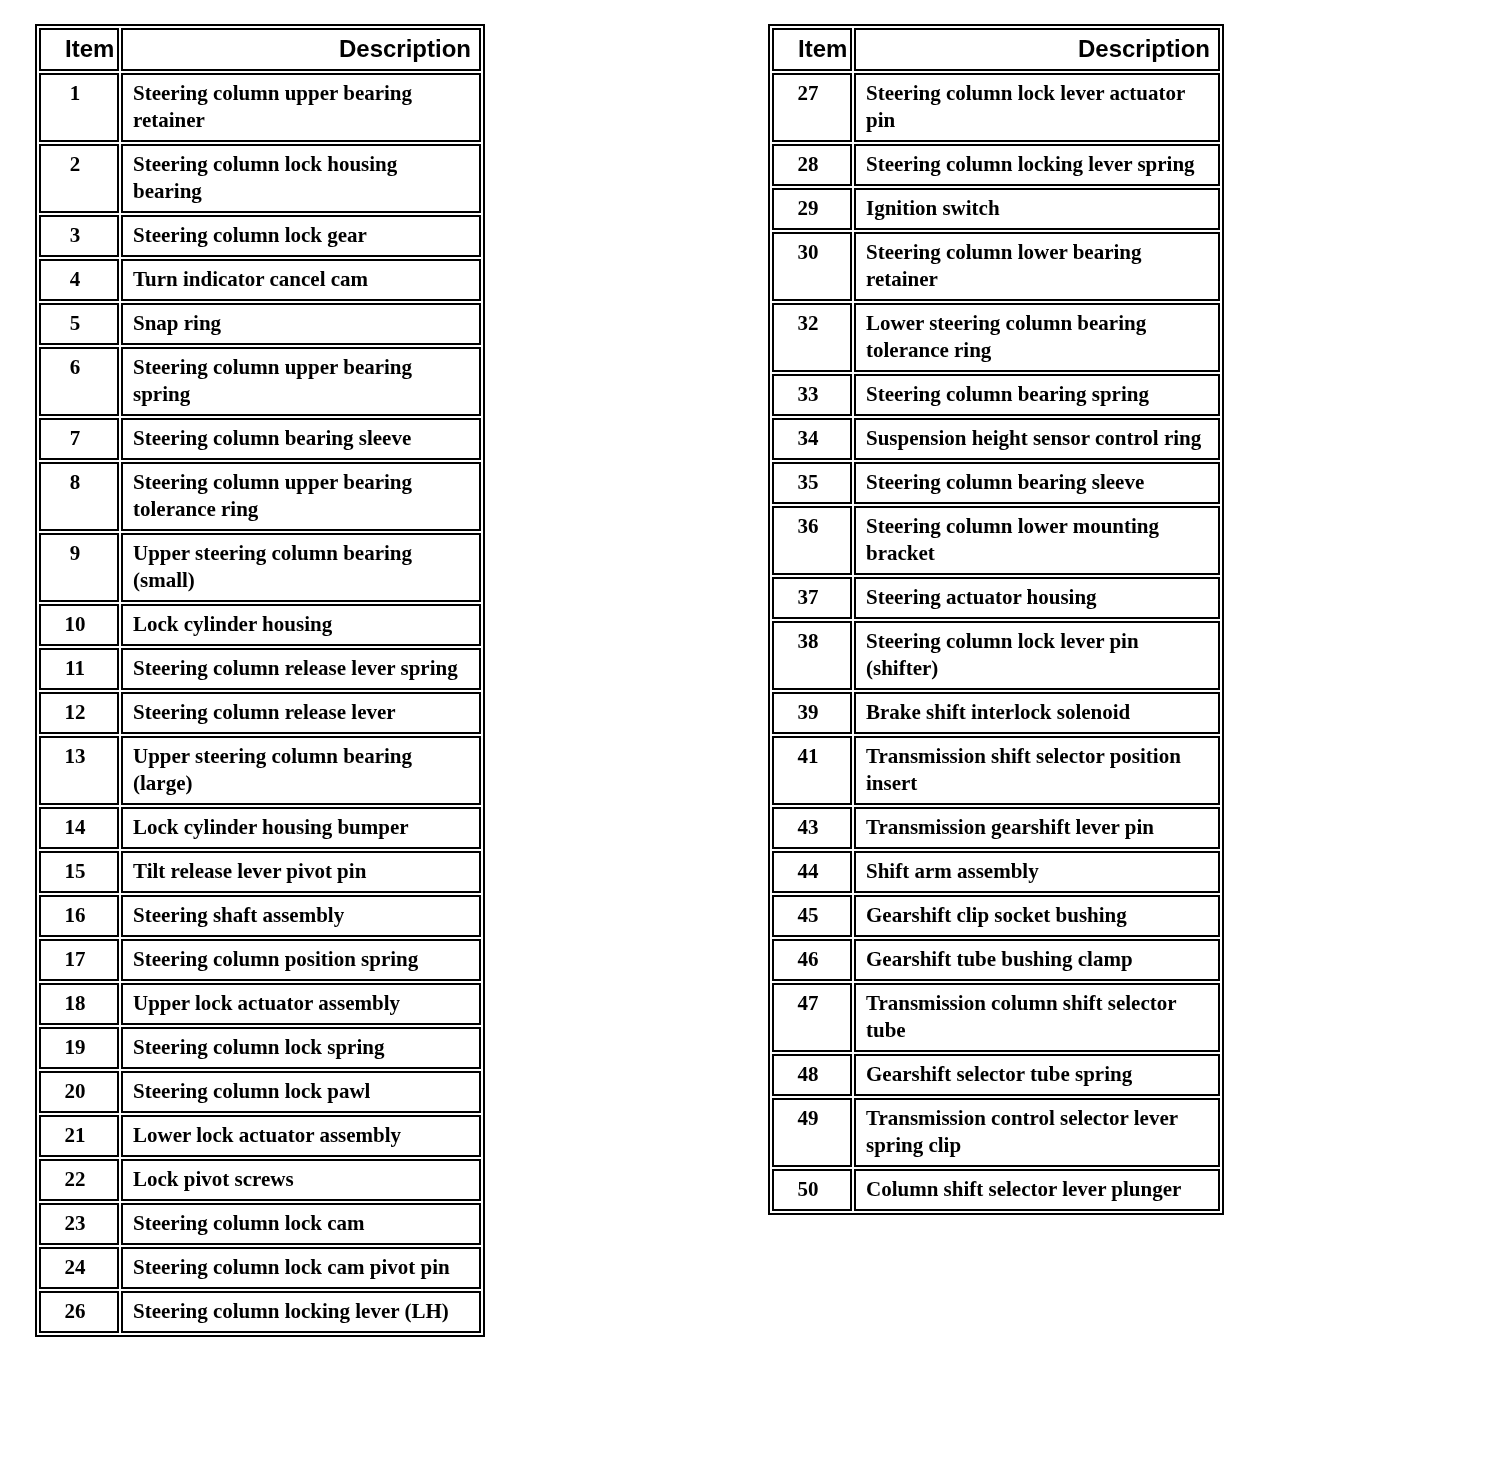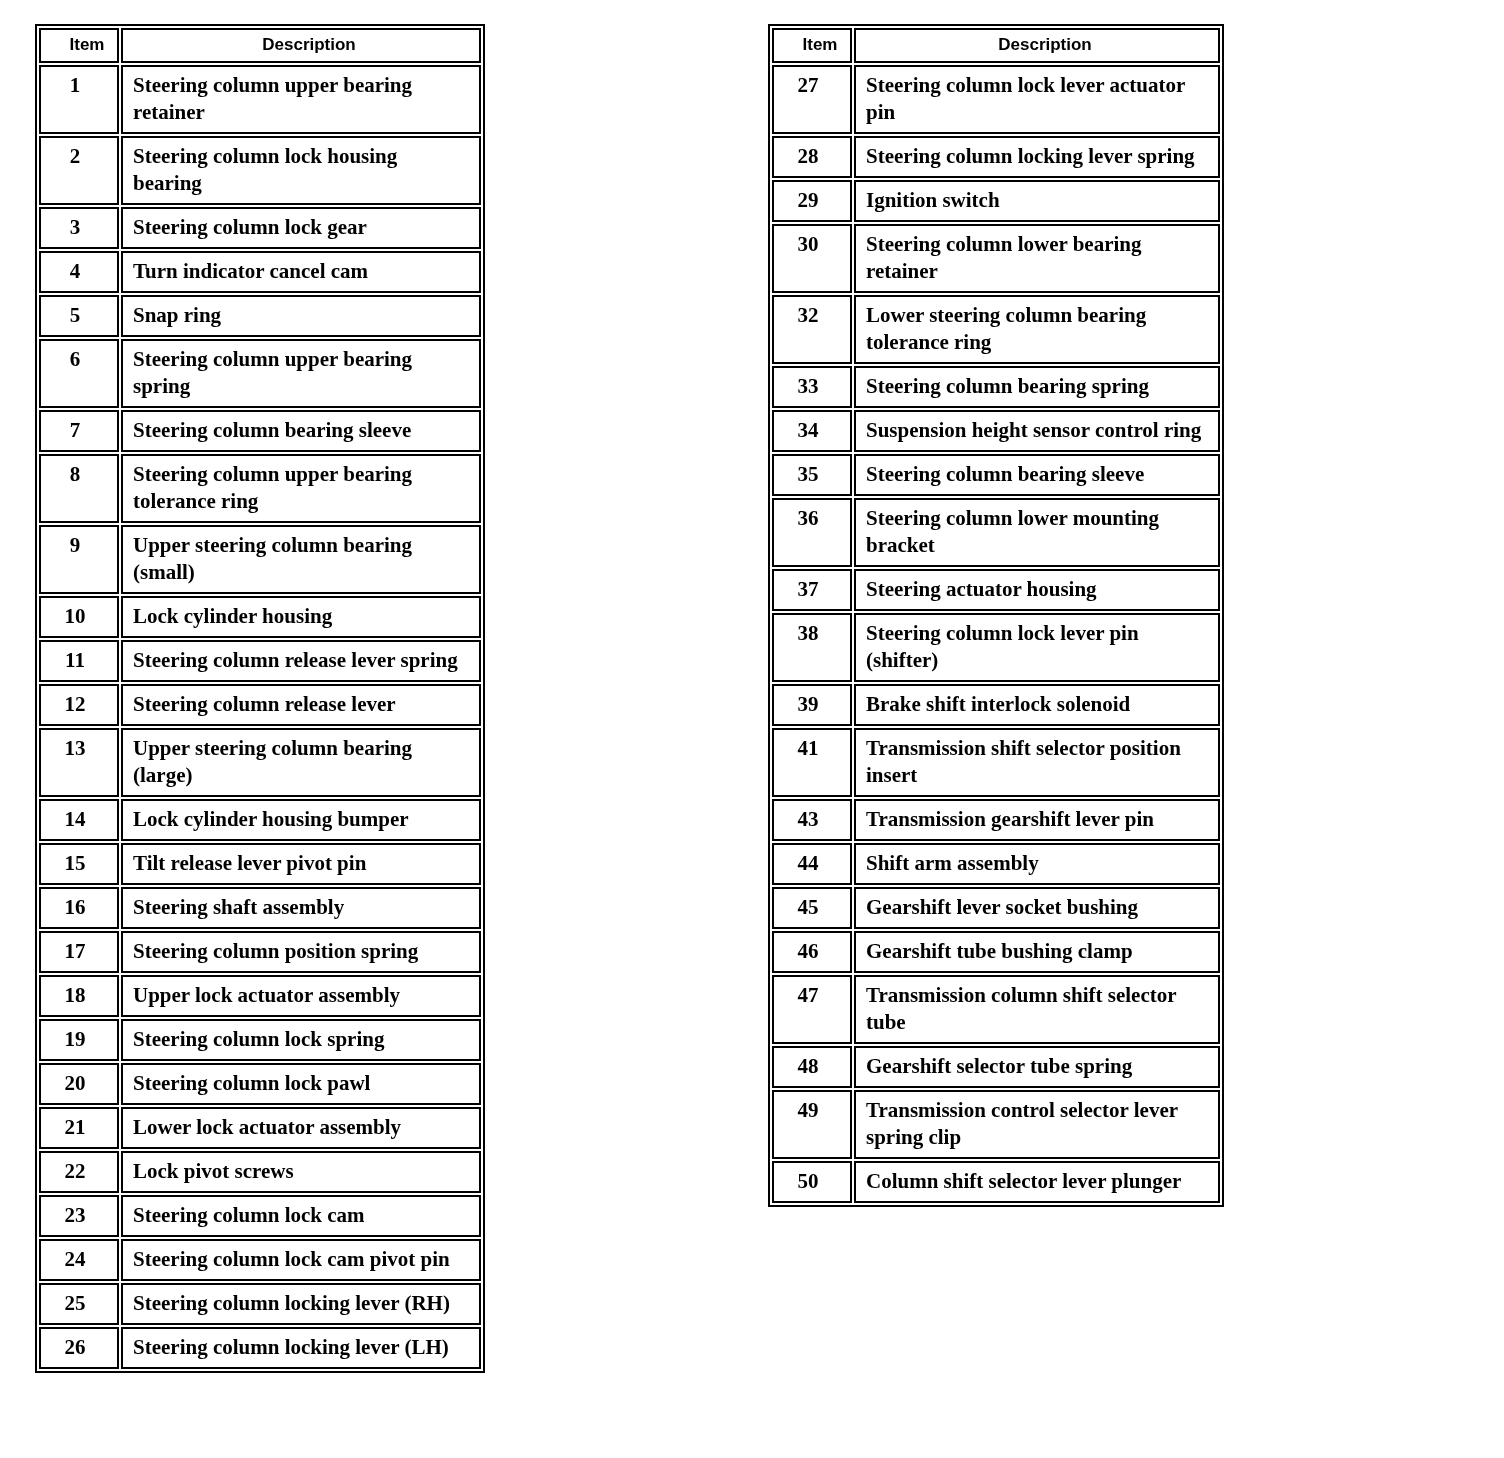--- a/index.html
+++ b/index.html
@@ -26,22 +26,22 @@
   table.parts-table.left  { left: 35px;  top: 24px; width: 450px; }
   table.parts-table.right { left: 768px; top: 24px; width: 456px; }
   th, td {
     border: 2px solid #000000;
     vertical-align: top;
     background: #ffffff;
   }
   th {
     font-family: "Liberation Sans", sans-serif;
     font-weight: 700;
-    font-size: 17px;
-    text-align: center;
+    font-size: 24px;
+    text-align: right;
     padding: 5px 8px 6px 24px;
   }
   th.item-col { width: 80px; }
   td {
     font-family: "Liberation Serif", serif;
     font-weight: 700;
     font-size: 21px;
     line-height: 27px;
     padding: 5px 8px 6px 10px;
   }
@@ -154,24 +154,20 @@
         </tr>
         <tr>
           <td class="item-cell">23</td>
           <td class="desc-cell">Steering column lock cam</td>
         </tr>
         <tr>
           <td class="item-cell">24</td>
           <td class="desc-cell">Steering column lock cam pivot pin</td>
         </tr>
         <tr>
-          <td class="item-cell">25</td>
-          <td class="desc-cell">Steering column locking lever (RH)</td>
-        </tr>
-        <tr>
           <td class="item-cell">26</td>
           <td class="desc-cell">Steering column locking lever (LH)</td>
         </tr>
       </tbody>
   </table>
 
   <table class="parts-table right">
     <thead>
       <tr>
         <th class="item-col">Item</th>
@@ -234,21 +230,21 @@
         <tr>
           <td class="item-cell">43</td>
           <td class="desc-cell">Transmission gearshift lever pin</td>
         </tr>
         <tr>
           <td class="item-cell">44</td>
           <td class="desc-cell">Shift arm assembly</td>
         </tr>
         <tr>
           <td class="item-cell">45</td>
-          <td class="desc-cell">Gearshift lever socket bushing</td>
+          <td class="desc-cell">Gearshift clip socket bushing</td>
         </tr>
         <tr>
           <td class="item-cell">46</td>
           <td class="desc-cell">Gearshift tube bushing clamp</td>
         </tr>
         <tr>
           <td class="item-cell">47</td>
           <td class="desc-cell">Transmission column shift selector tube</td>
         </tr>
         <tr>

